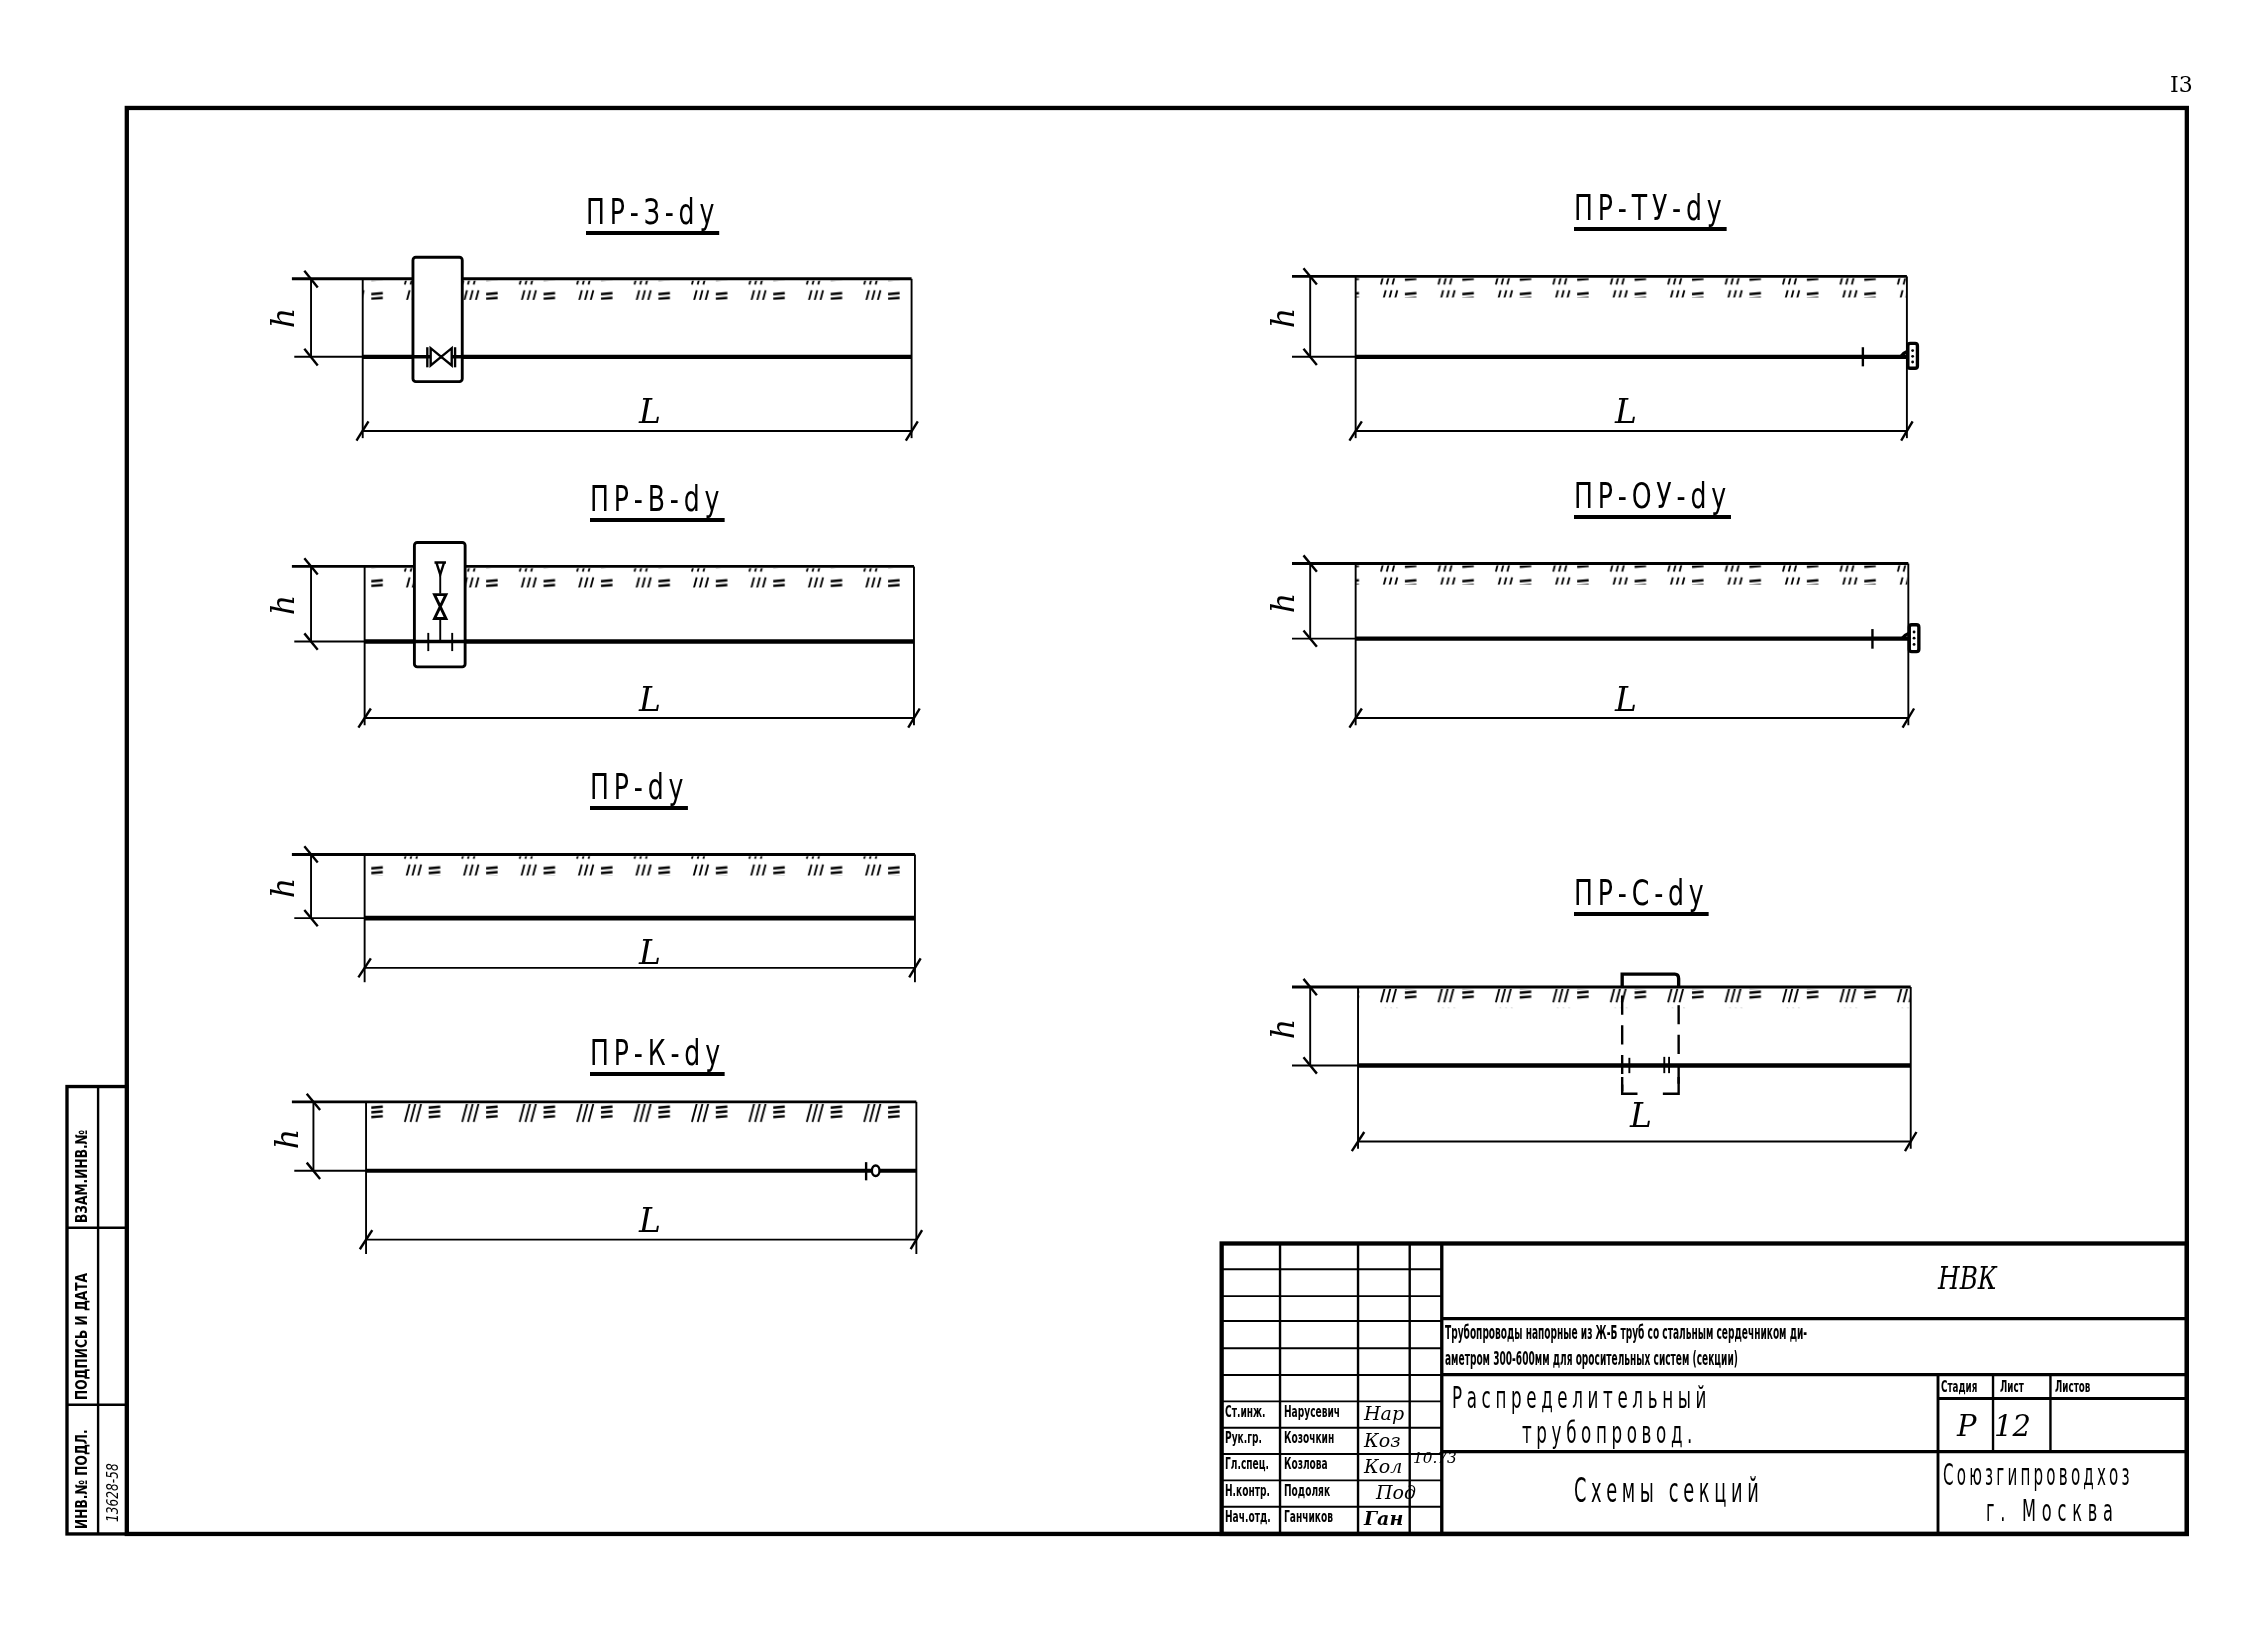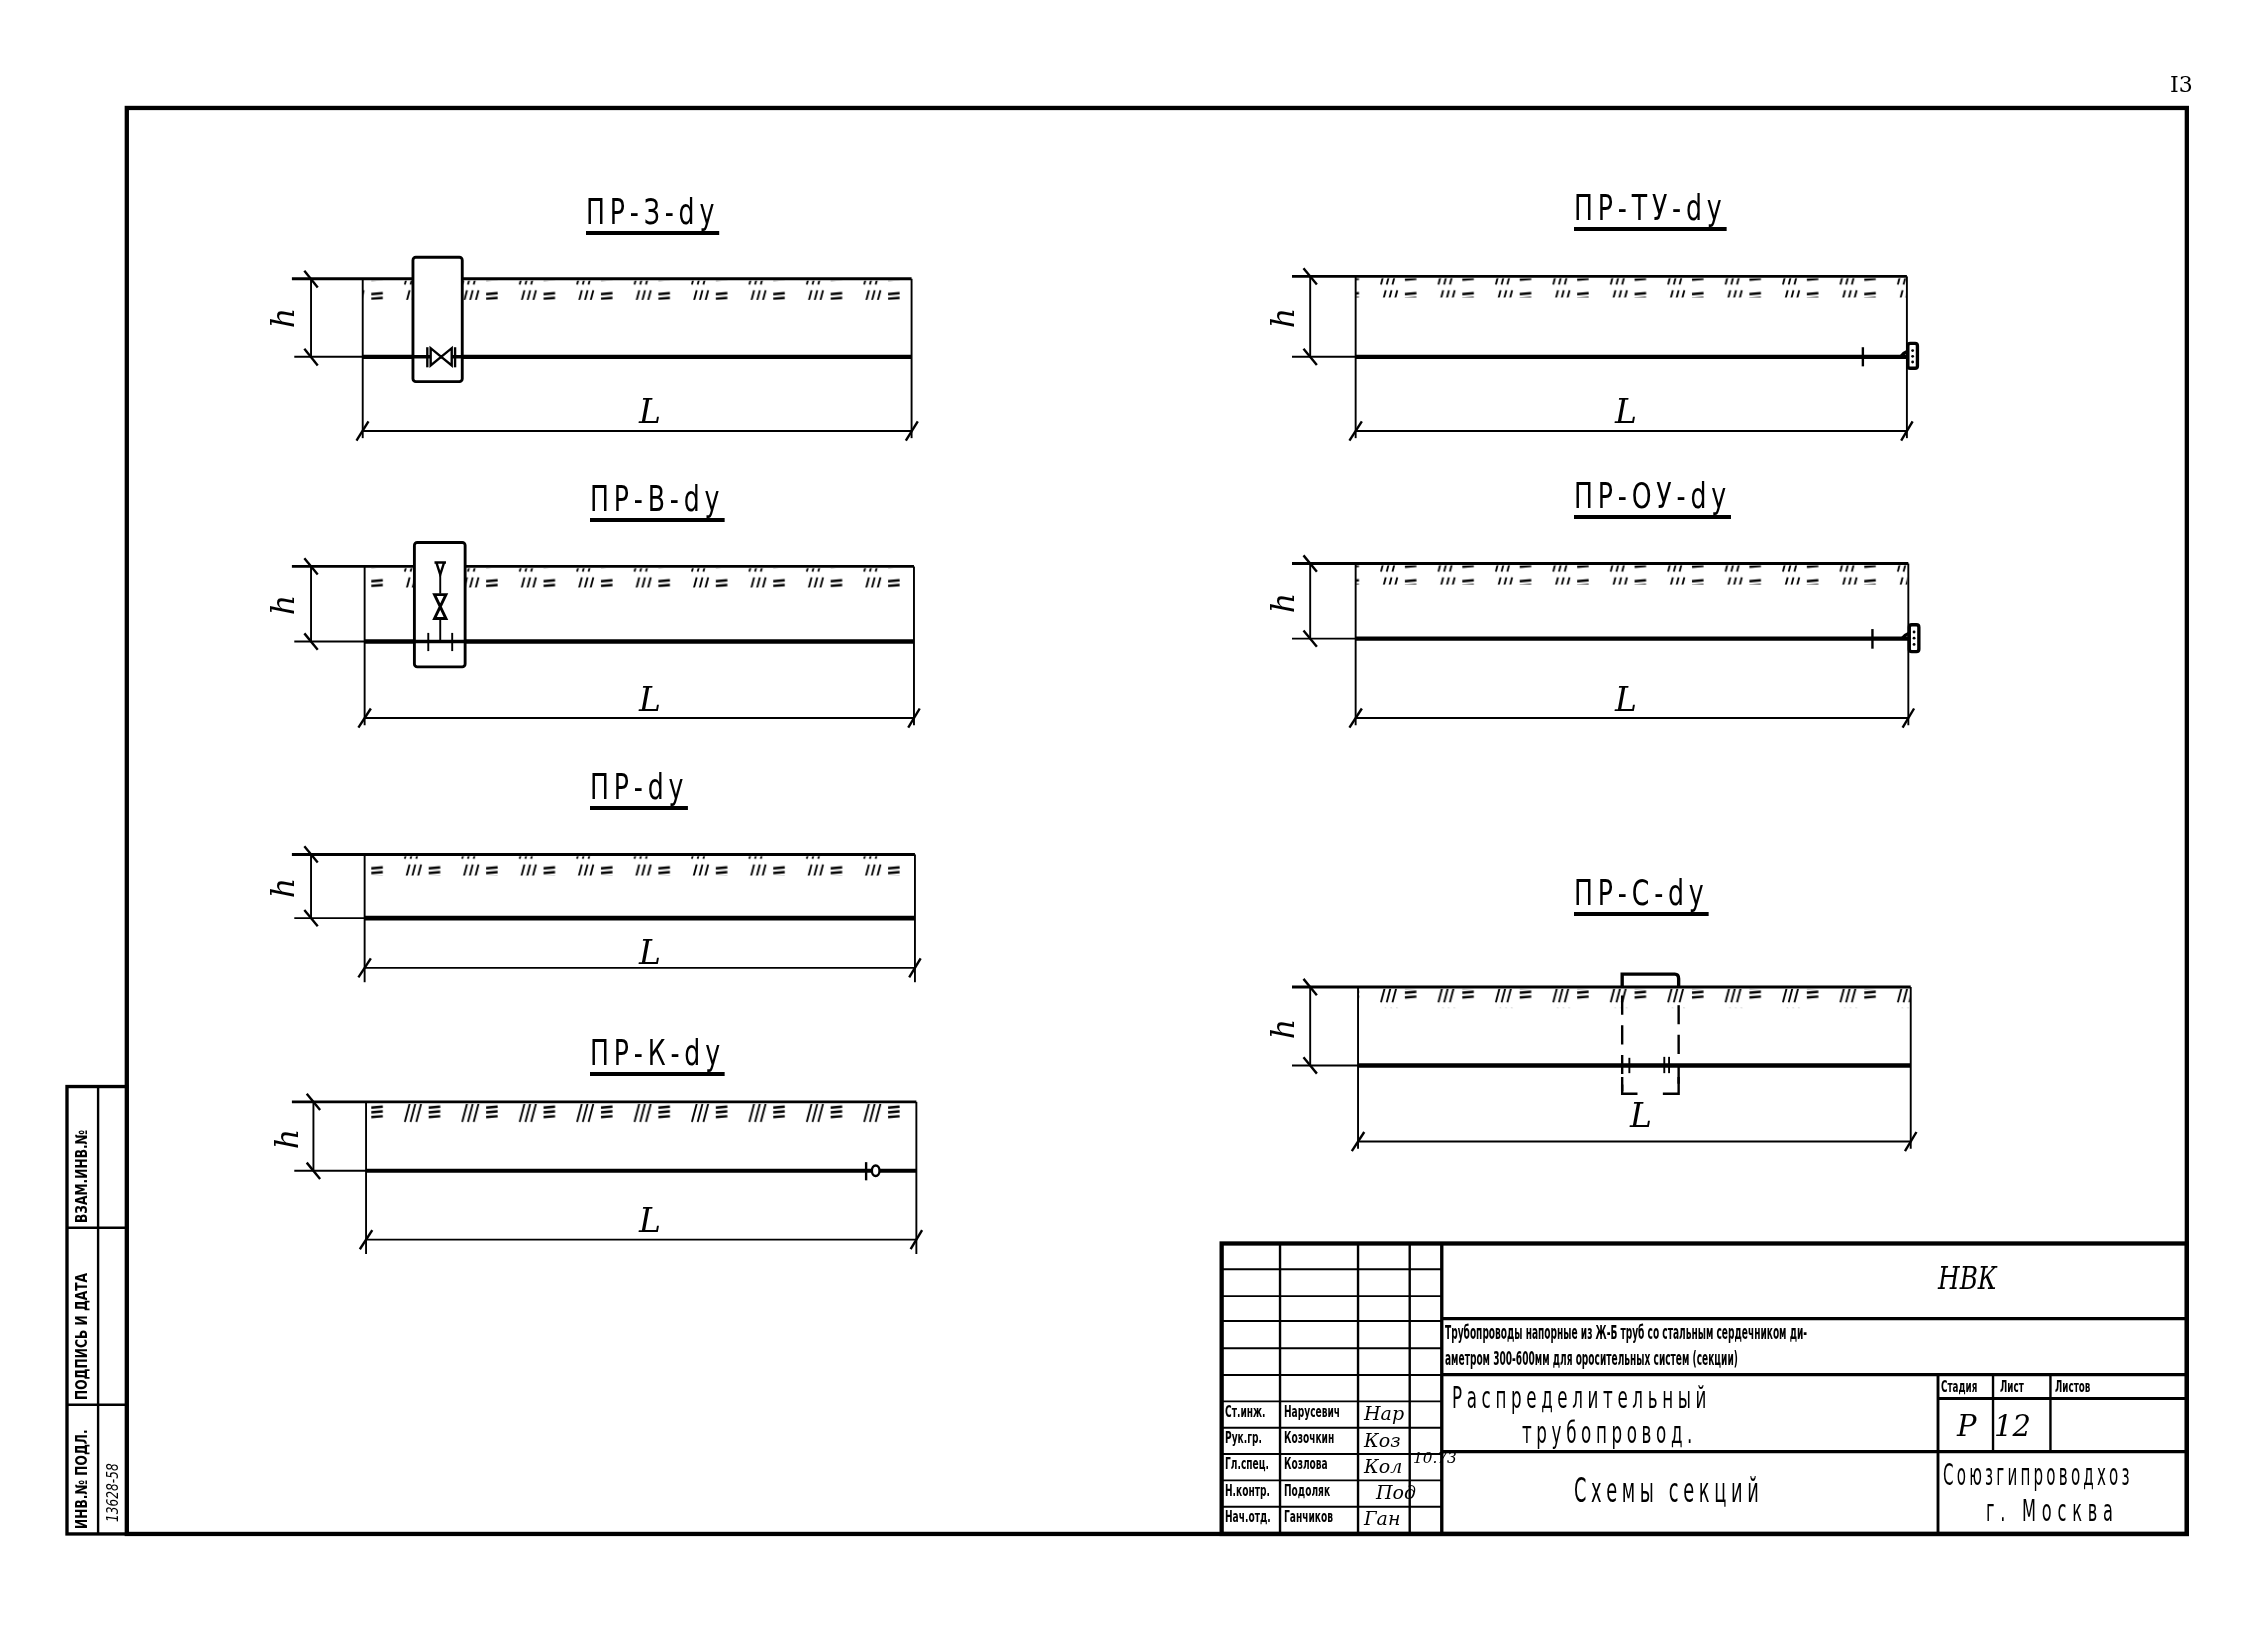--- a/index.html
+++ b/index.html
@@ -295,15 +295,15 @@
   <div class="abs tb-text tb-cell-text" style="left:1284px; top:1456px;">Козлова</div>
   <div class="abs sig" style="left:1364px; top:1455px;">Кол</div>
 
   <div class="abs tb-text tb-cell-text" style="left:1225px; top:1483px;">Н.контр.</div>
   <div class="abs tb-text tb-cell-text" style="left:1284px; top:1483px;">Подоляк</div>
   <div class="abs sig" style="left:1364px; top:1481px;margin-left:12px;">Под</div>
   <div class="abs sig" style="left:1413px; top:1449px; font-size:15.3px;">10.73</div>
 
   <div class="abs tb-text tb-cell-text" style="left:1225px; top:1509px;">Нач.отд.</div>
   <div class="abs tb-text tb-cell-text" style="left:1284px; top:1509px;">Ганчиков</div>
-  <div class="abs sig" style="left:1364px; top:1507px;">Ган</div>
+  <div class="abs sig" style="left:1364px; top:1507px;font-weight:bold;">Ган</div>
 </div>
 
 
 </body></html>

